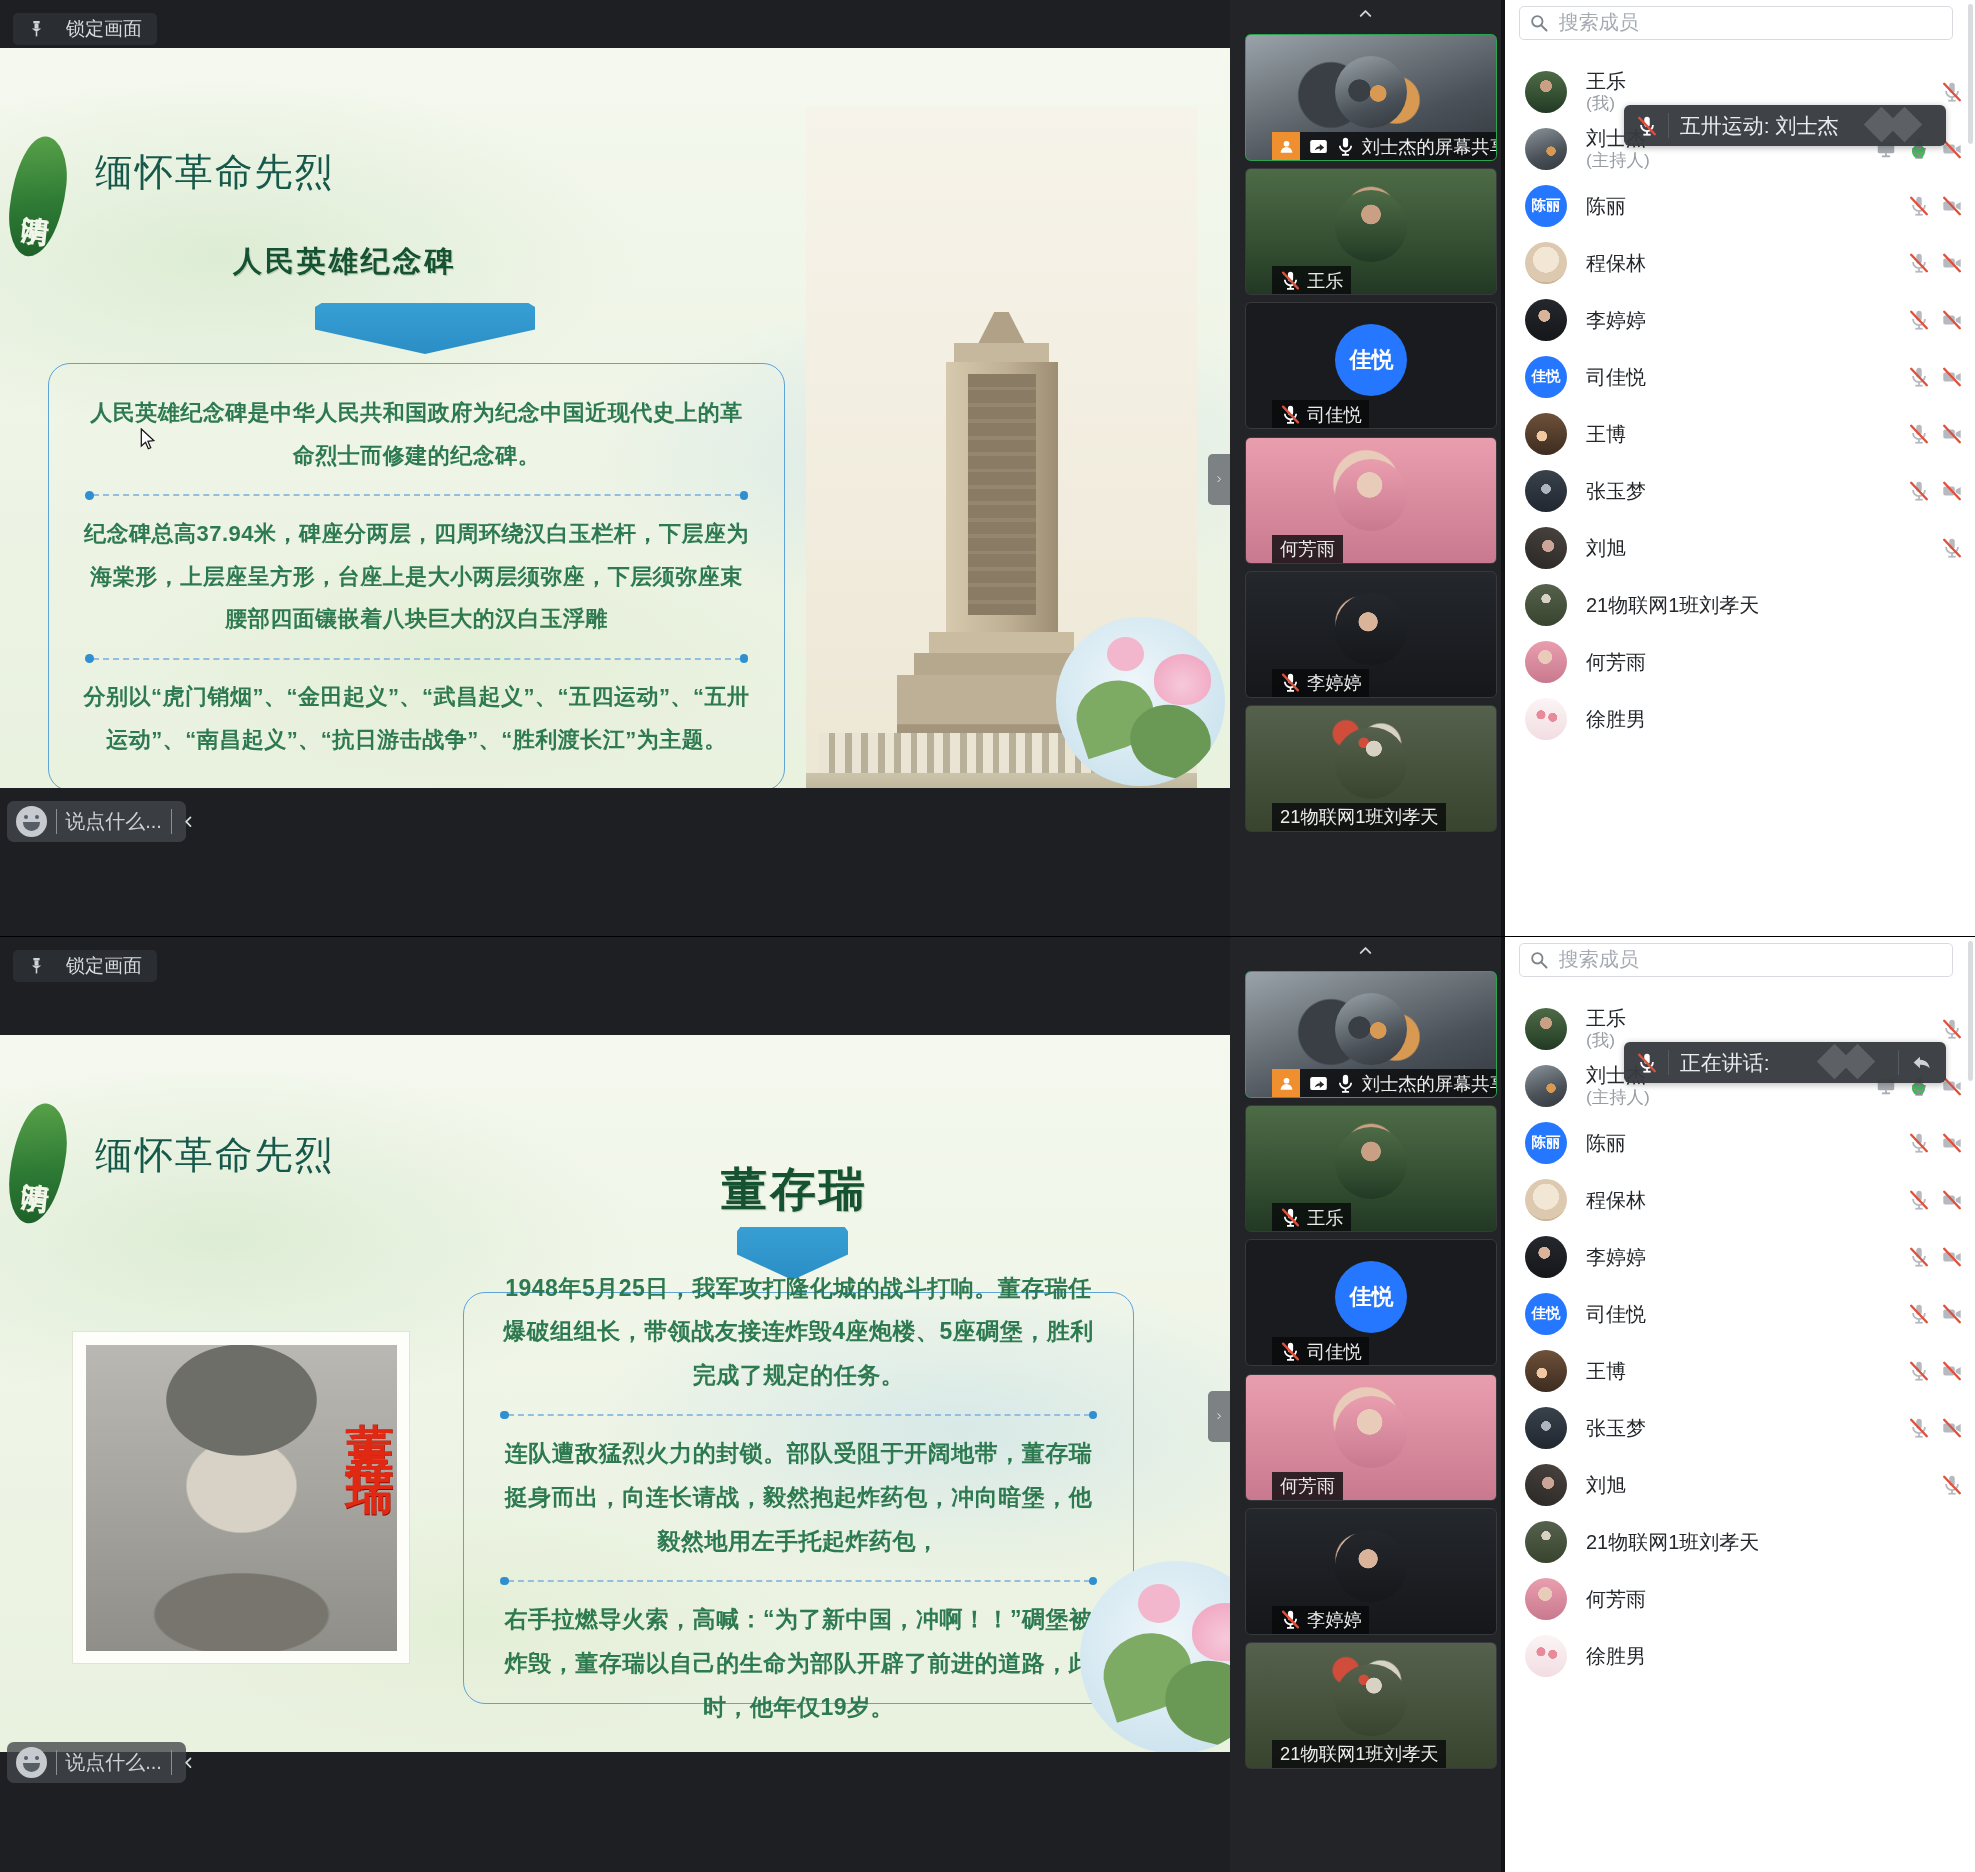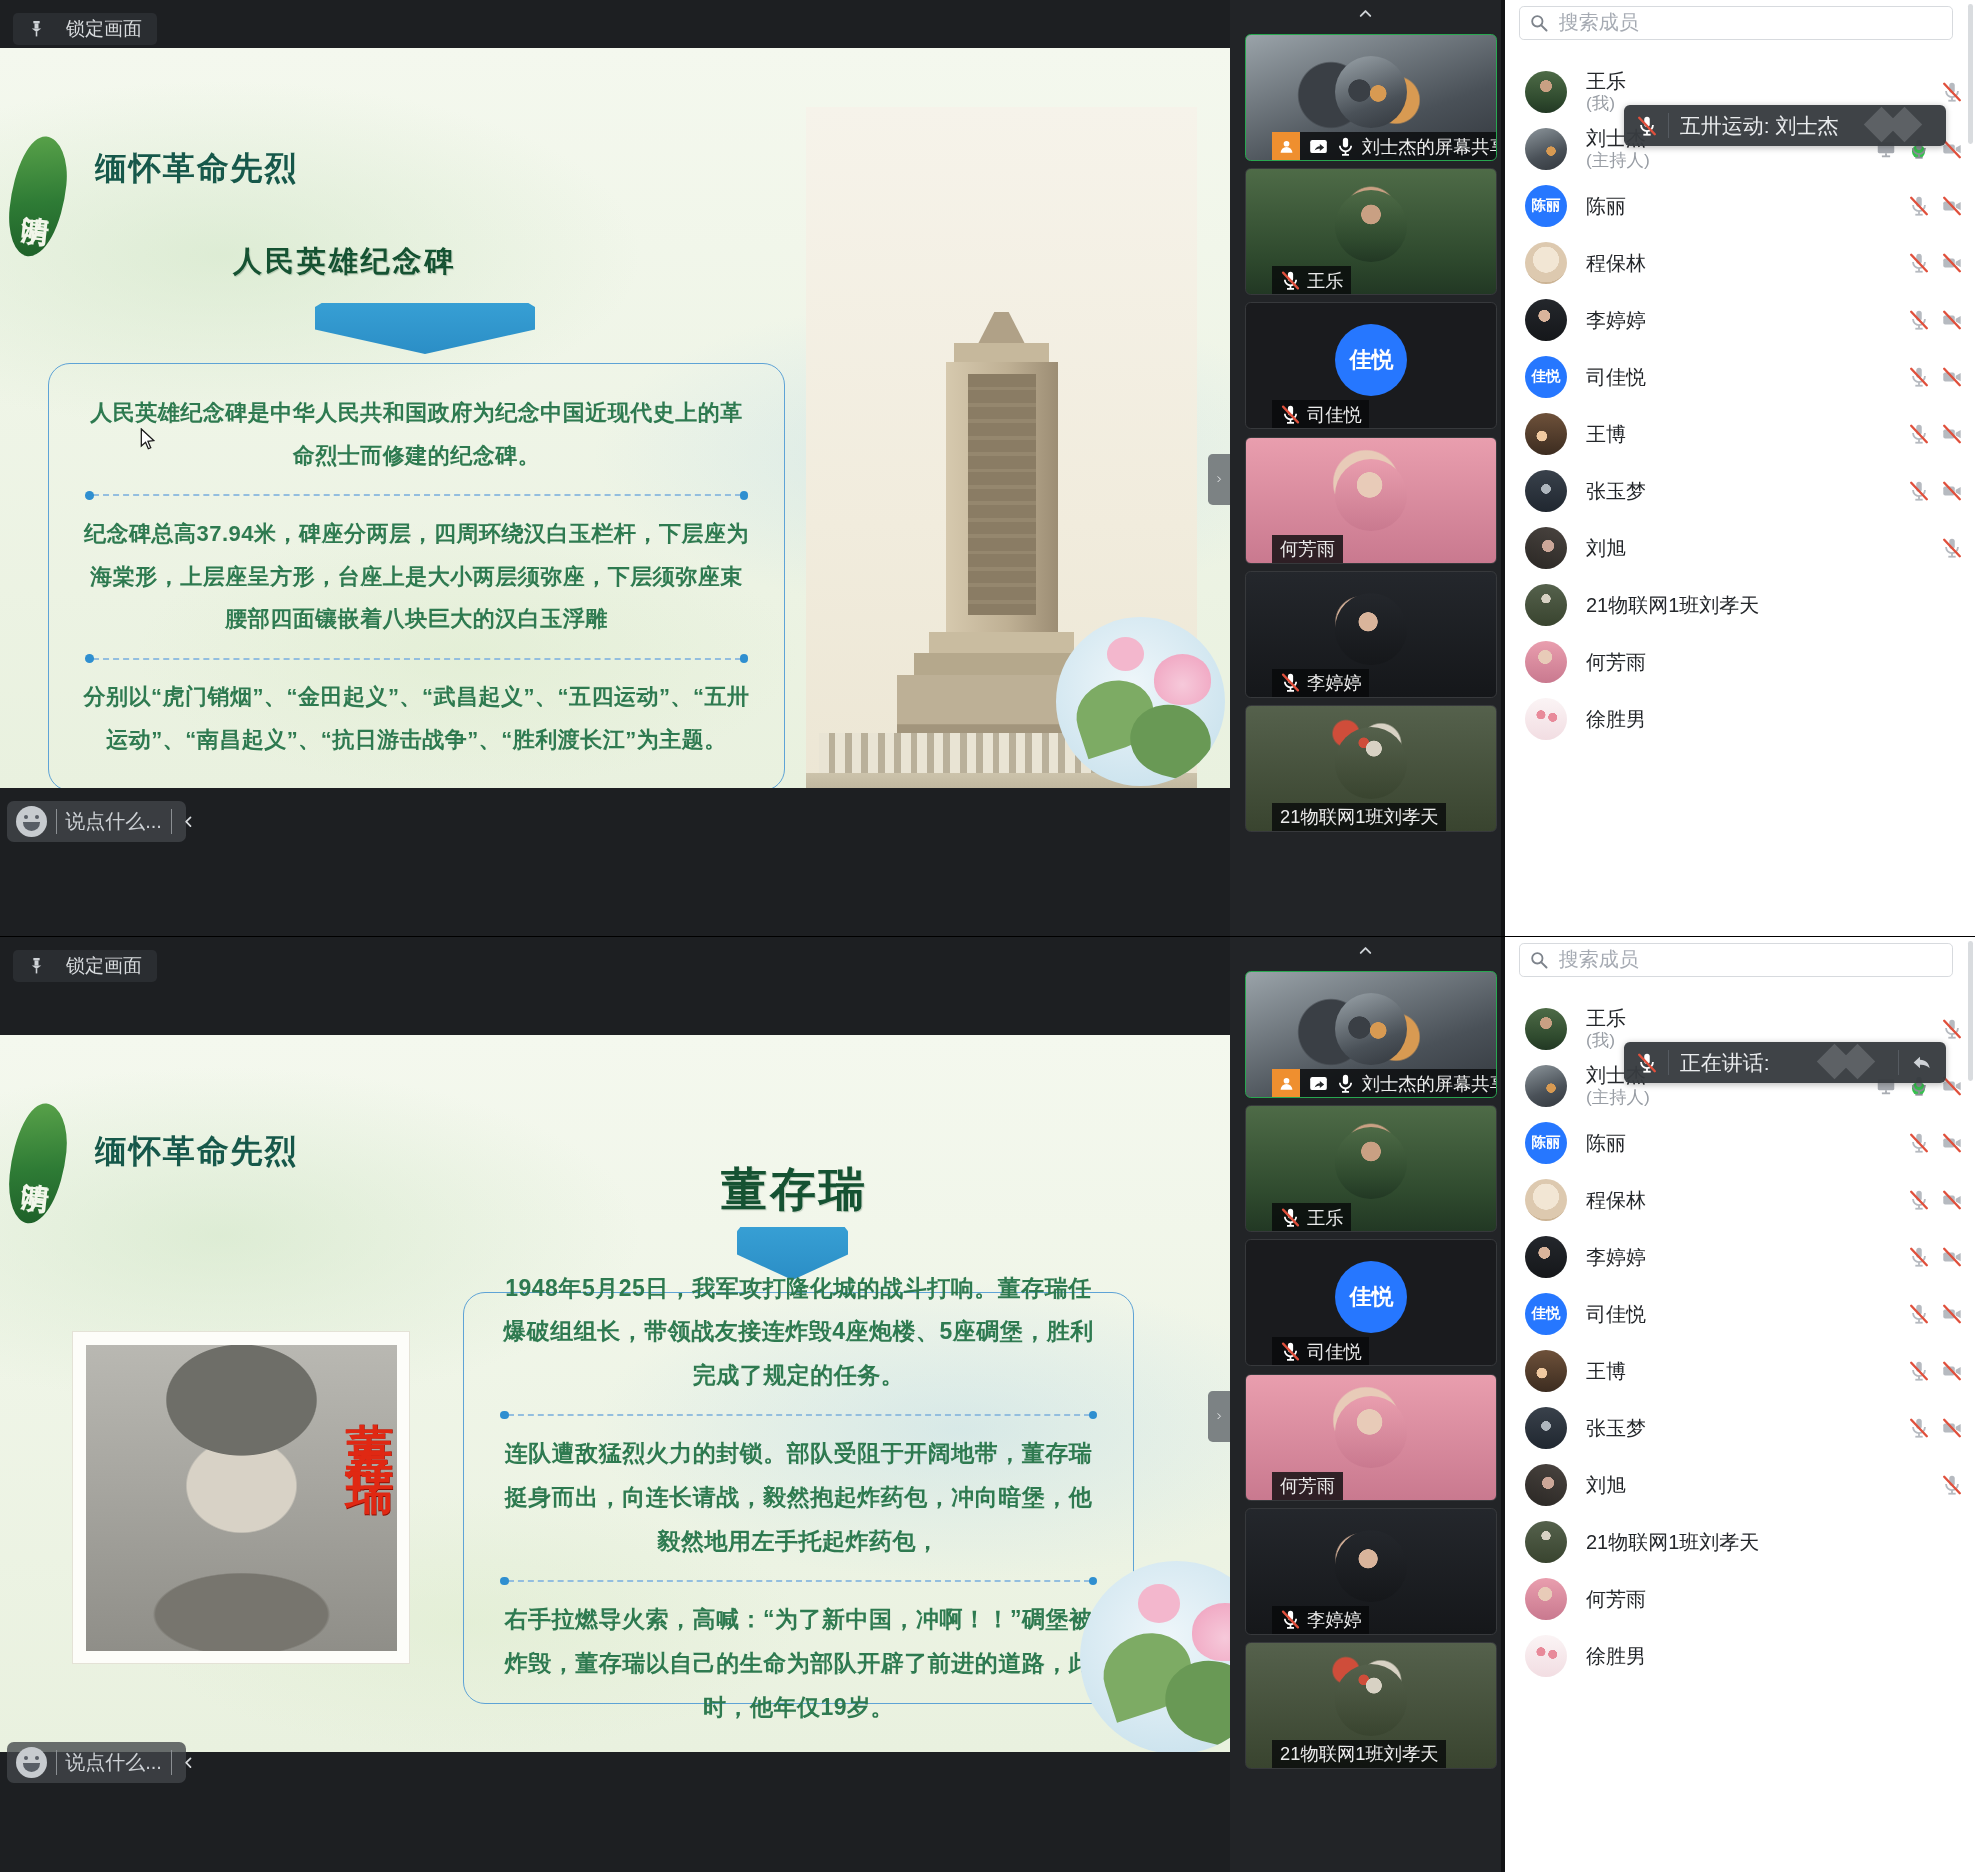--- a/index.html
+++ b/index.html
@@ -23,21 +23,21 @@
   .slide2{top:98px;height:717px;}
 
   .leaf{position:absolute;width:54px;height:121px;border-radius:54% 46% 58% 42% / 62% 38% 62% 38%;
     background:linear-gradient(170deg,#5aa34a,#2e7b35 55%,#1d5f28);transform:rotate(6deg);
     display:flex;align-items:center;justify-content:center;}
   .leaf span{writing-mode:vertical-rl;color:#f2f6ea;font-family:"Liberation Serif","DejaVu Serif",serif;
     font-size:28px;font-weight:700;letter-spacing:2.9px;}
   .slide1 .leaf{left:10.6px;top:88px;}
   .slide2 .leaf{left:10.6px;top:68px;}
 
-  .corner-header{position:absolute;left:95px;color:#16584a;font-size:32px;font-weight:700;letter-spacing:1.9px;}
+  .corner-header{position:absolute;left:95px;color:#16584a;font-size:38px;font-weight:400;letter-spacing:1.9px;}
   .slide1 .corner-header{top:99px;}
   .slide2 .corner-header{top:95px;}
 
   .slide-title{position:absolute;color:#155232;font-size:29px;font-weight:900;letter-spacing:2.9px;text-shadow:1px 1.4px 1px rgba(40,80,50,.25);}
   .slide1 .slide-title{left:233px;top:194px;}
   .slide2 .slide-title{left:721px;top:124px;font-size:46px;}
 
   .blue-arrow{position:absolute;background:linear-gradient(180deg,#379fd4,#2b8ec6);
     clip-path:polygon(3% 0,97% 0,100% 8%,100% 52%,50% 100%,0 52%,0 8%);}
   .slide1 .blue-arrow{left:315px;top:255px;width:220px;height:51px;}

